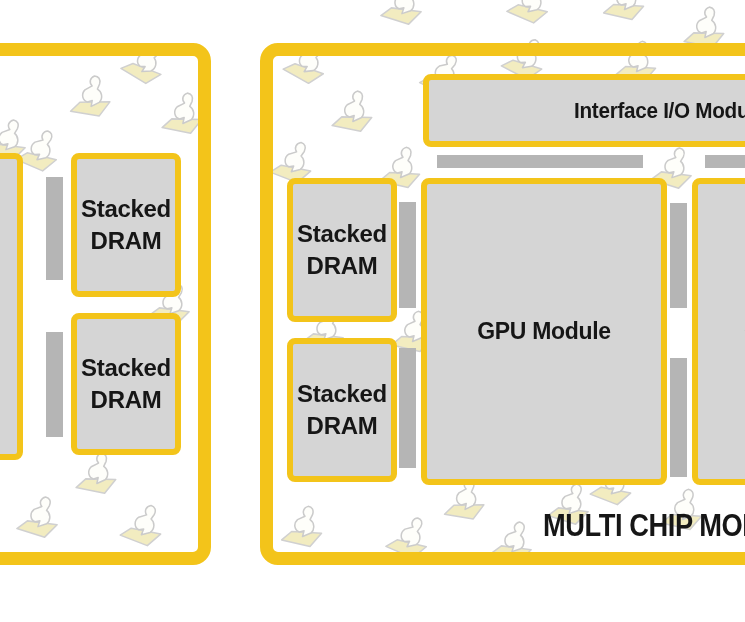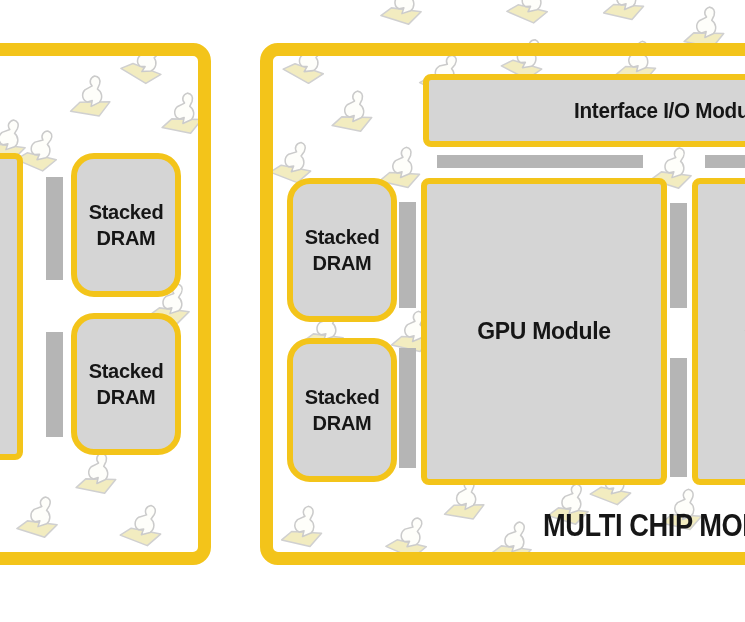--- a/index.html
+++ b/index.html
@@ -26,21 +26,21 @@
   .block{
     position:absolute;
     background:var(--block-gray);
     border:6px solid var(--yellow);
     border-radius:8px;
     display:flex;align-items:center;justify-content:center;
     color:var(--ink);
     font-weight:bold;
     text-align:center;
   }
-  .dram{font-size:20px;line-height:1.32;letter-spacing:-0.3px;border-radius:23px;}
+  .dram{font-size:24px;line-height:1.32;letter-spacing:-0.3px;}
   .dram .lbl{width:100px;}
   .gpu{font-size:23px;letter-spacing:-0.3px;}
   .block .offset-label{
     position:absolute;top:0;bottom:0;
     display:flex;align-items:center;
     white-space:nowrap;
     font-weight:bold;color:var(--ink);
   }
   .interface-block .offset-label{left:145px;font-size:22px;letter-spacing:-0.3px;transform:scaleX(.94);transform-origin:left center;}
   .gpu-partial .offset-label{left:46px;font-size:23px;letter-spacing:-0.3px;}

